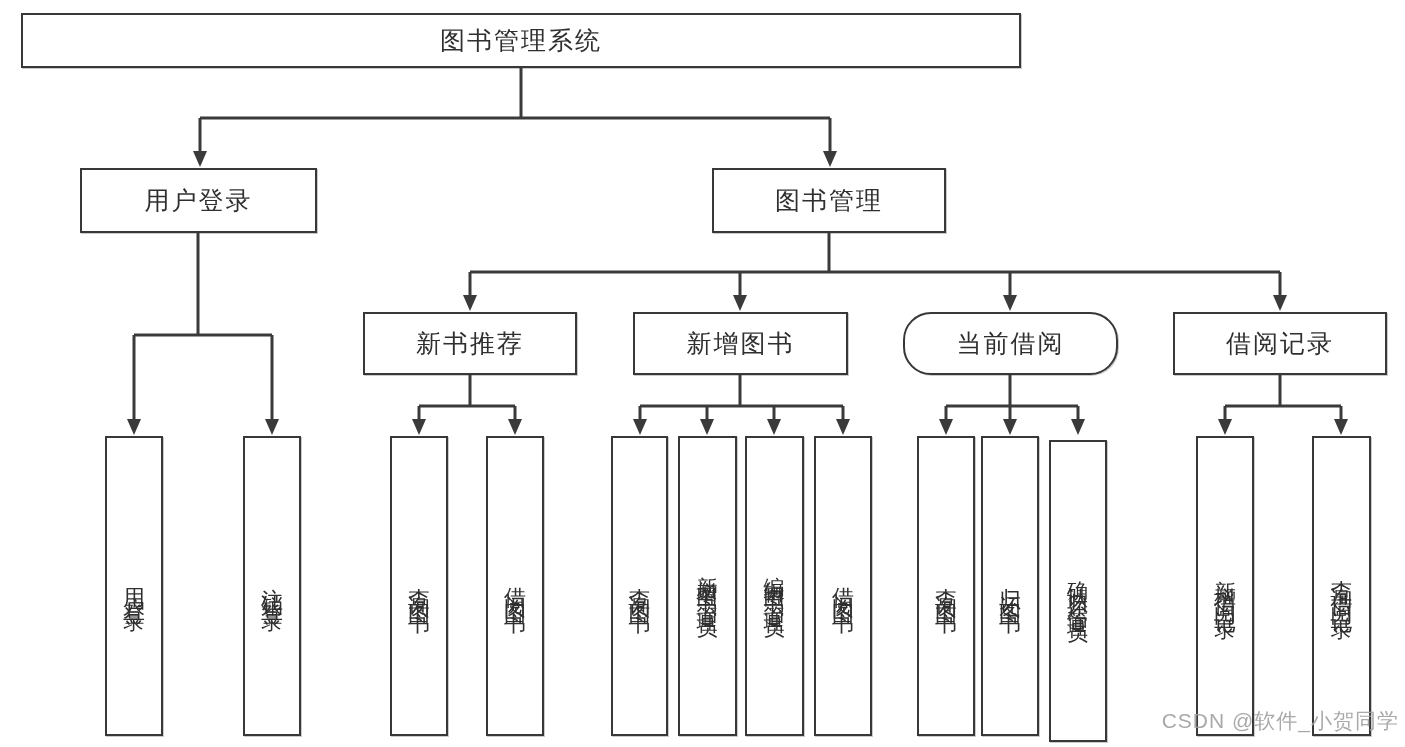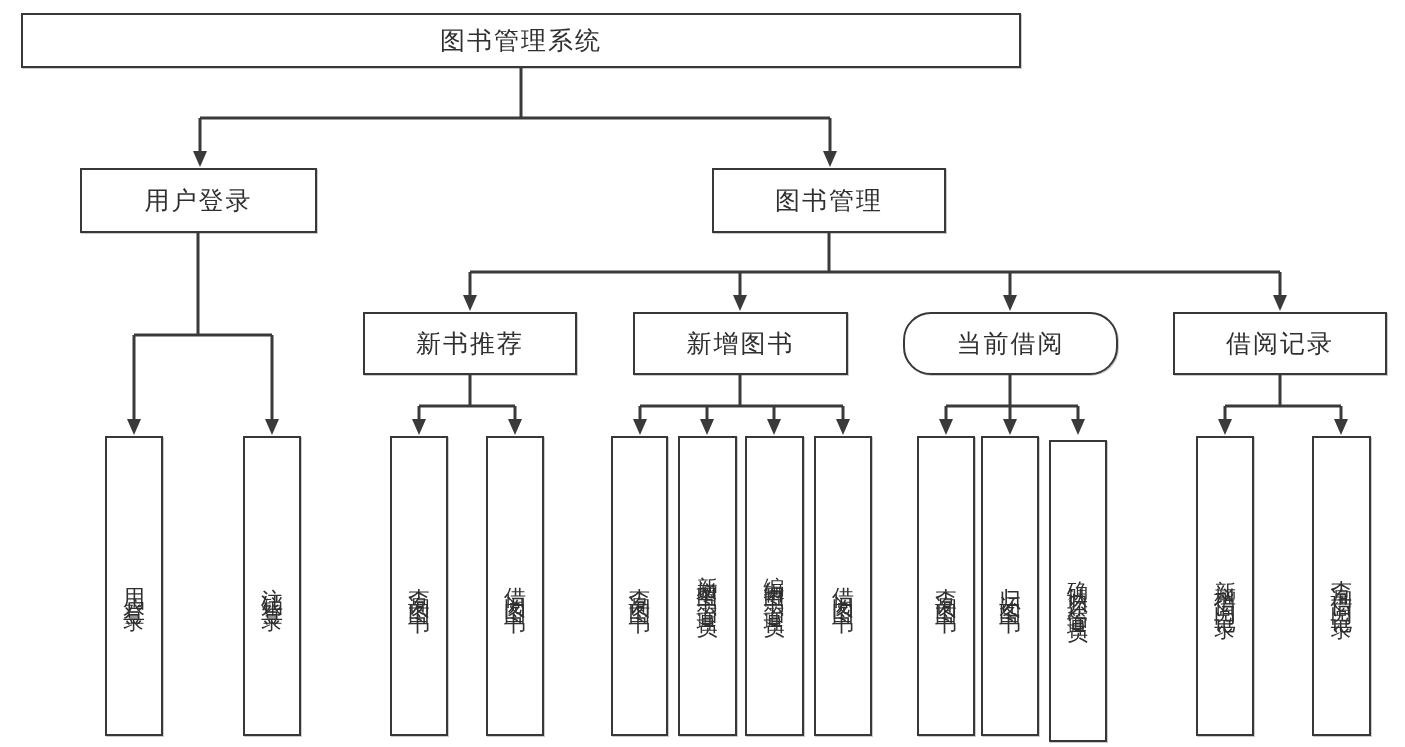--- a/index.html
+++ b/index.html
@@ -138,13 +138,14 @@
     <span class="vtext" style="font-size:21px;letter-spacing:6px;">确认归还（管理员）</span>
   </div>
 
   <div class="node vbox" style="left:1196px;top:436px;width:58px;height:300px;">
     <span class="vtext">新增借阅记录</span>
   </div>
   <div class="node vbox" style="left:1312px;top:436px;width:59px;height:300px;">
     <span class="vtext">查询借阅记录</span>
   </div>
 
+  <div class="watermark">CSDN @软件_小贺同学</div>
 </div>
 
 </body></html>

